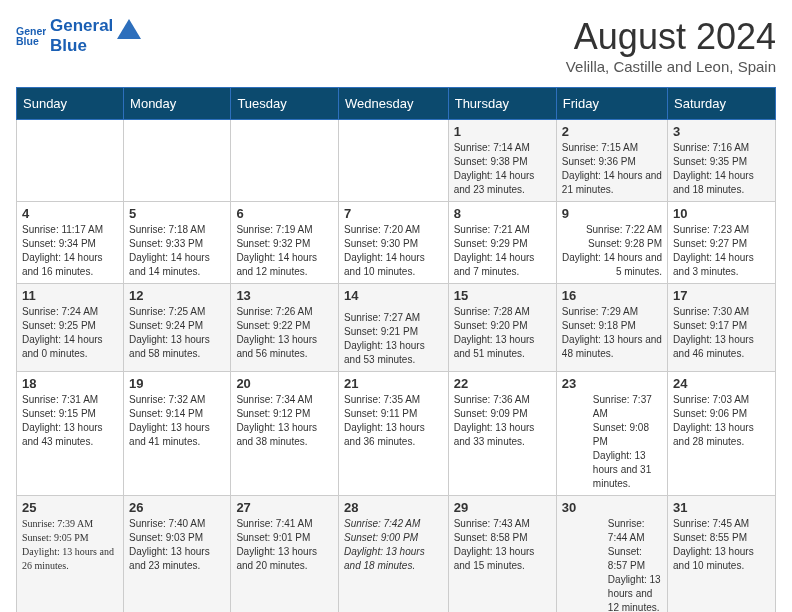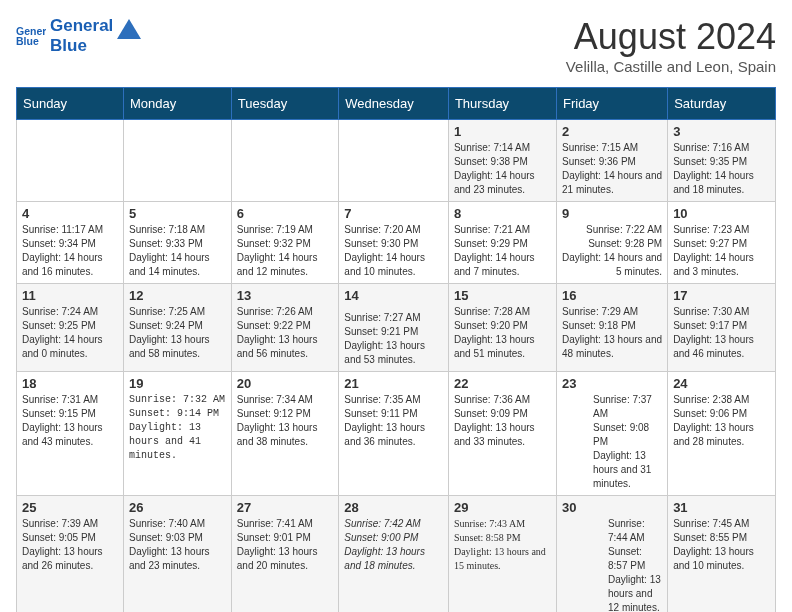--- a/index.html
+++ b/index.html
@@ -235,21 +235,21 @@
       </tr>
       <tr>
         <td>
           <div class="day-number">18</div>
           <div class="day-info" style="white-space: pre-line;">Sunrise: 7:31 AM
 Sunset: 9:15 PM
 Daylight: 13 hours and 43 minutes.</div>
         </td>
         <td>
           <div class="day-number">19</div>
-          <div class="day-info" style="white-space: pre-line; font-family: Liberation Mono, monospace;">Sunrise: 7:32 AM
+          <div class="day-info" style="white-space: pre-line;">Sunrise: 7:32 AM
 Sunset: 9:14 PM
 Daylight: 13 hours and 41 minutes.</div>
         </td>
         <td>
           <div class="day-number">20</div>
           <div class="day-info" style="white-space: pre-line;">Sunrise: 7:34 AM
 Sunset: 9:12 PM
 Daylight: 13 hours and 38 minutes.</div>
         </td>
         <td>
@@ -265,29 +265,29 @@
 Daylight: 13 hours and 33 minutes.</div>
         </td>
         <td>
           <div class="day-number">23</div>
           <div class="day-info" style="white-space: pre-line; margin-left: 31px;">Sunrise: 7:37 AM
 Sunset: 9:08 PM
 Daylight: 13 hours and 31 minutes.</div>
         </td>
         <td>
           <div class="day-number">24</div>
-          <div class="day-info" style="white-space: pre-line;">Sunrise: 2:38 AM
+          <div class="day-info" style="white-space: pre-line;">Sunrise: 7:03 AM
 Sunset: 9:06 PM
 Daylight: 13 hours and 28 minutes.</div>
         </td>
       </tr>
       <tr>
         <td>
           <div class="day-number">25</div>
-          <div class="day-info" style="white-space: pre-line;">Sunrise: 7:39 AM
+          <div class="day-info" style="white-space: pre-line; font-family: Liberation Serif, serif;">Sunrise: 7:39 AM
 Sunset: 9:05 PM
 Daylight: 13 hours and 26 minutes.</div>
         </td>
         <td>
           <div class="day-number">26</div>
           <div class="day-info" style="white-space: pre-line;">Sunrise: 7:40 AM
 Sunset: 9:03 PM
 Daylight: 13 hours and 23 minutes.</div>
         </td>
         <td>
@@ -297,21 +297,21 @@
 Daylight: 13 hours and 20 minutes.</div>
         </td>
         <td>
           <div class="day-number">28</div>
           <div class="day-info" style="white-space: pre-line; font-style: italic;">Sunrise: 7:42 AM
 Sunset: 9:00 PM
 Daylight: 13 hours and 18 minutes.</div>
         </td>
         <td>
           <div class="day-number">29</div>
-          <div class="day-info" style="white-space: pre-line; font-family: Liberation Serif, serif;">Sunrise: 7:43 AM
+          <div class="day-info" style="white-space: pre-line;">Sunrise: 7:43 AM
 Sunset: 8:58 PM
 Daylight: 13 hours and 15 minutes.</div>
         </td>
         <td>
           <div class="day-number">30</div>
           <div class="day-info" style="white-space: pre-line; margin-left: 46px;">Sunrise: 7:44 AM
 Sunset: 8:57 PM
 Daylight: 13 hours and 12 minutes.</div>
         </td>
         <td>

